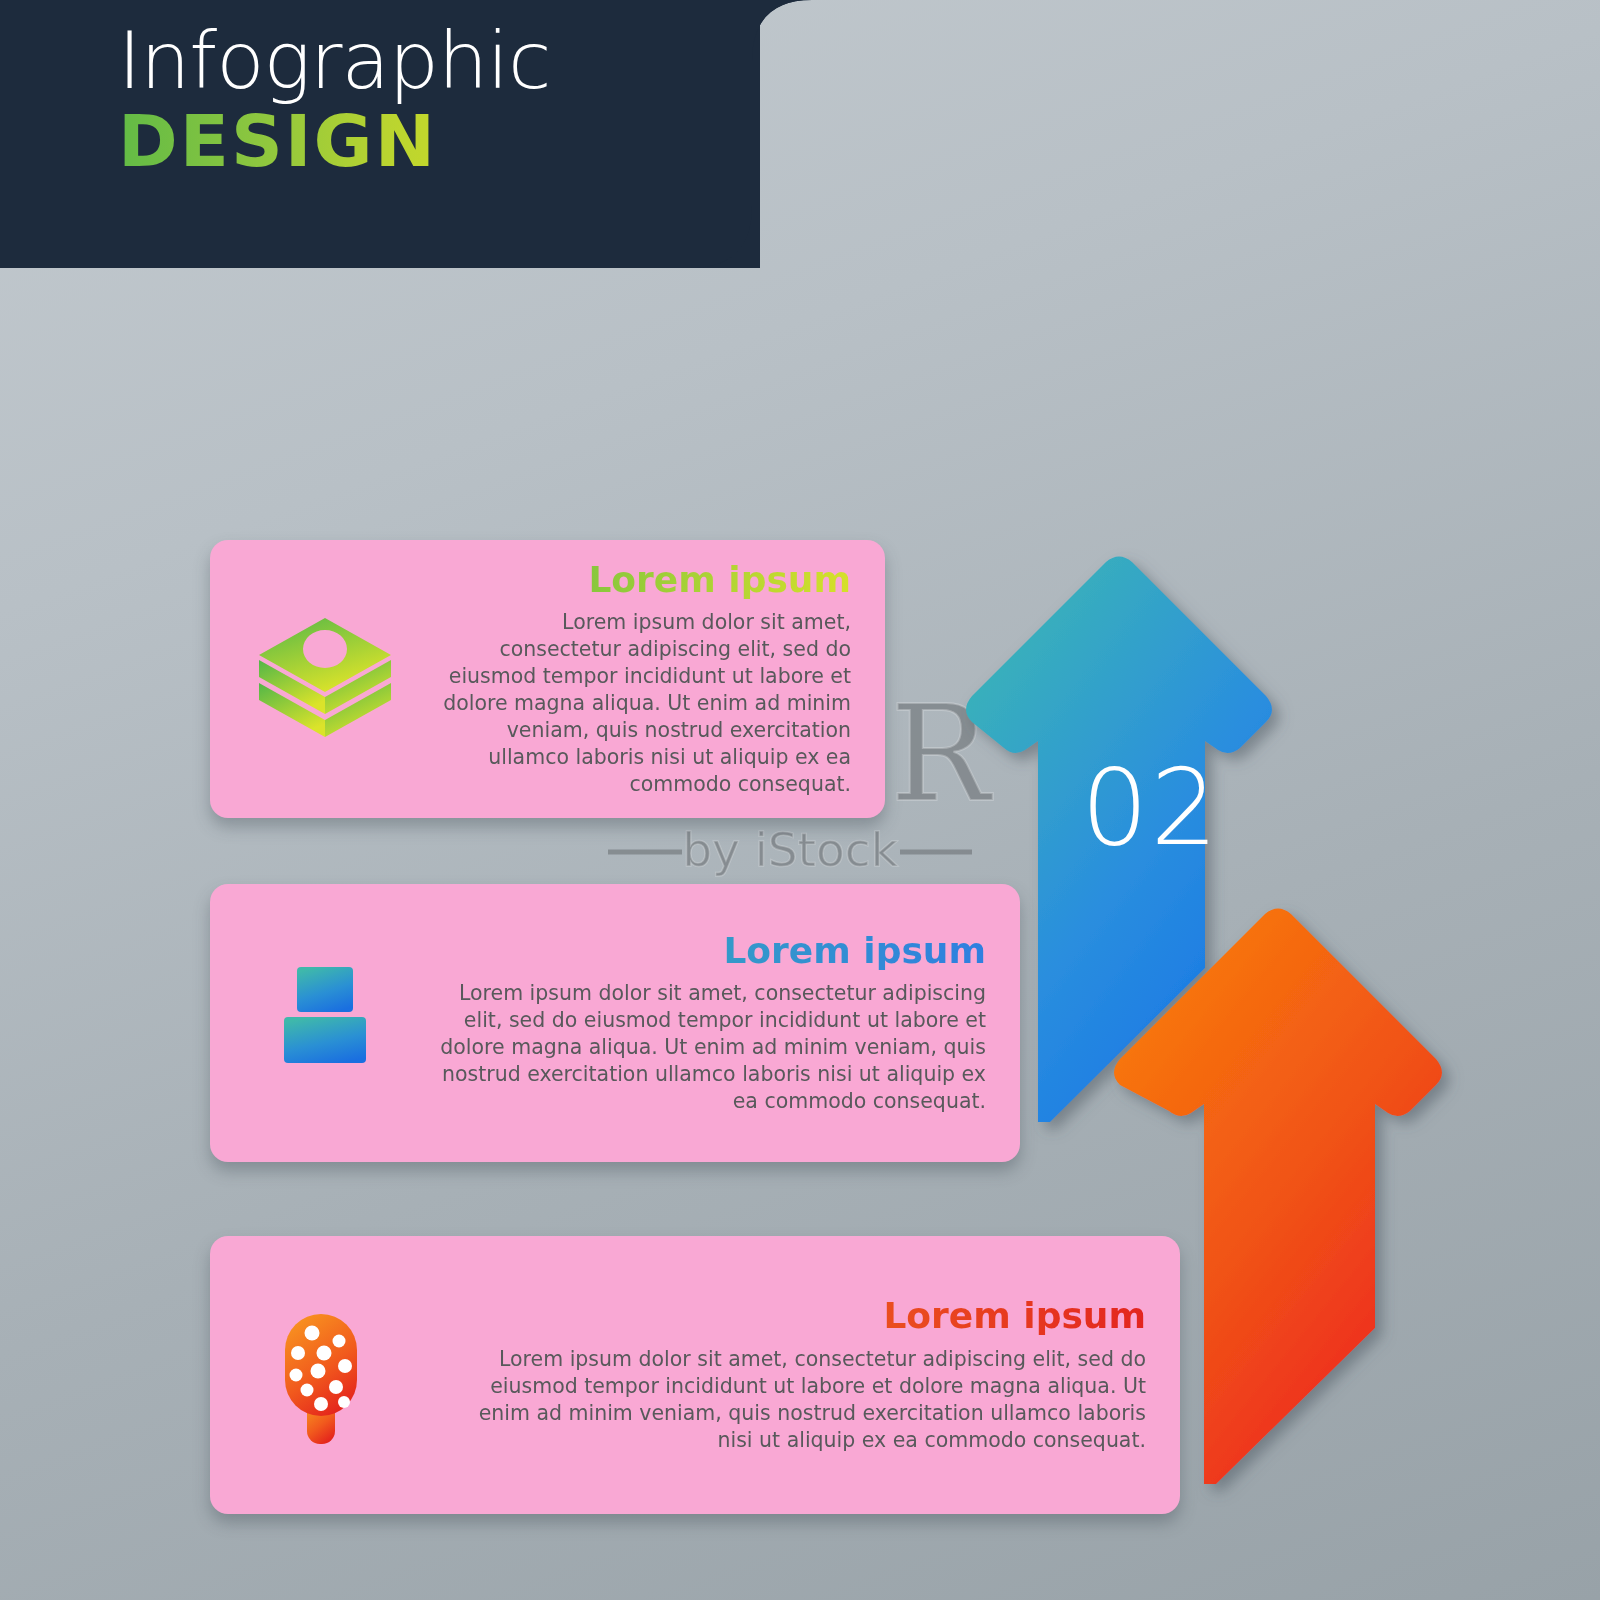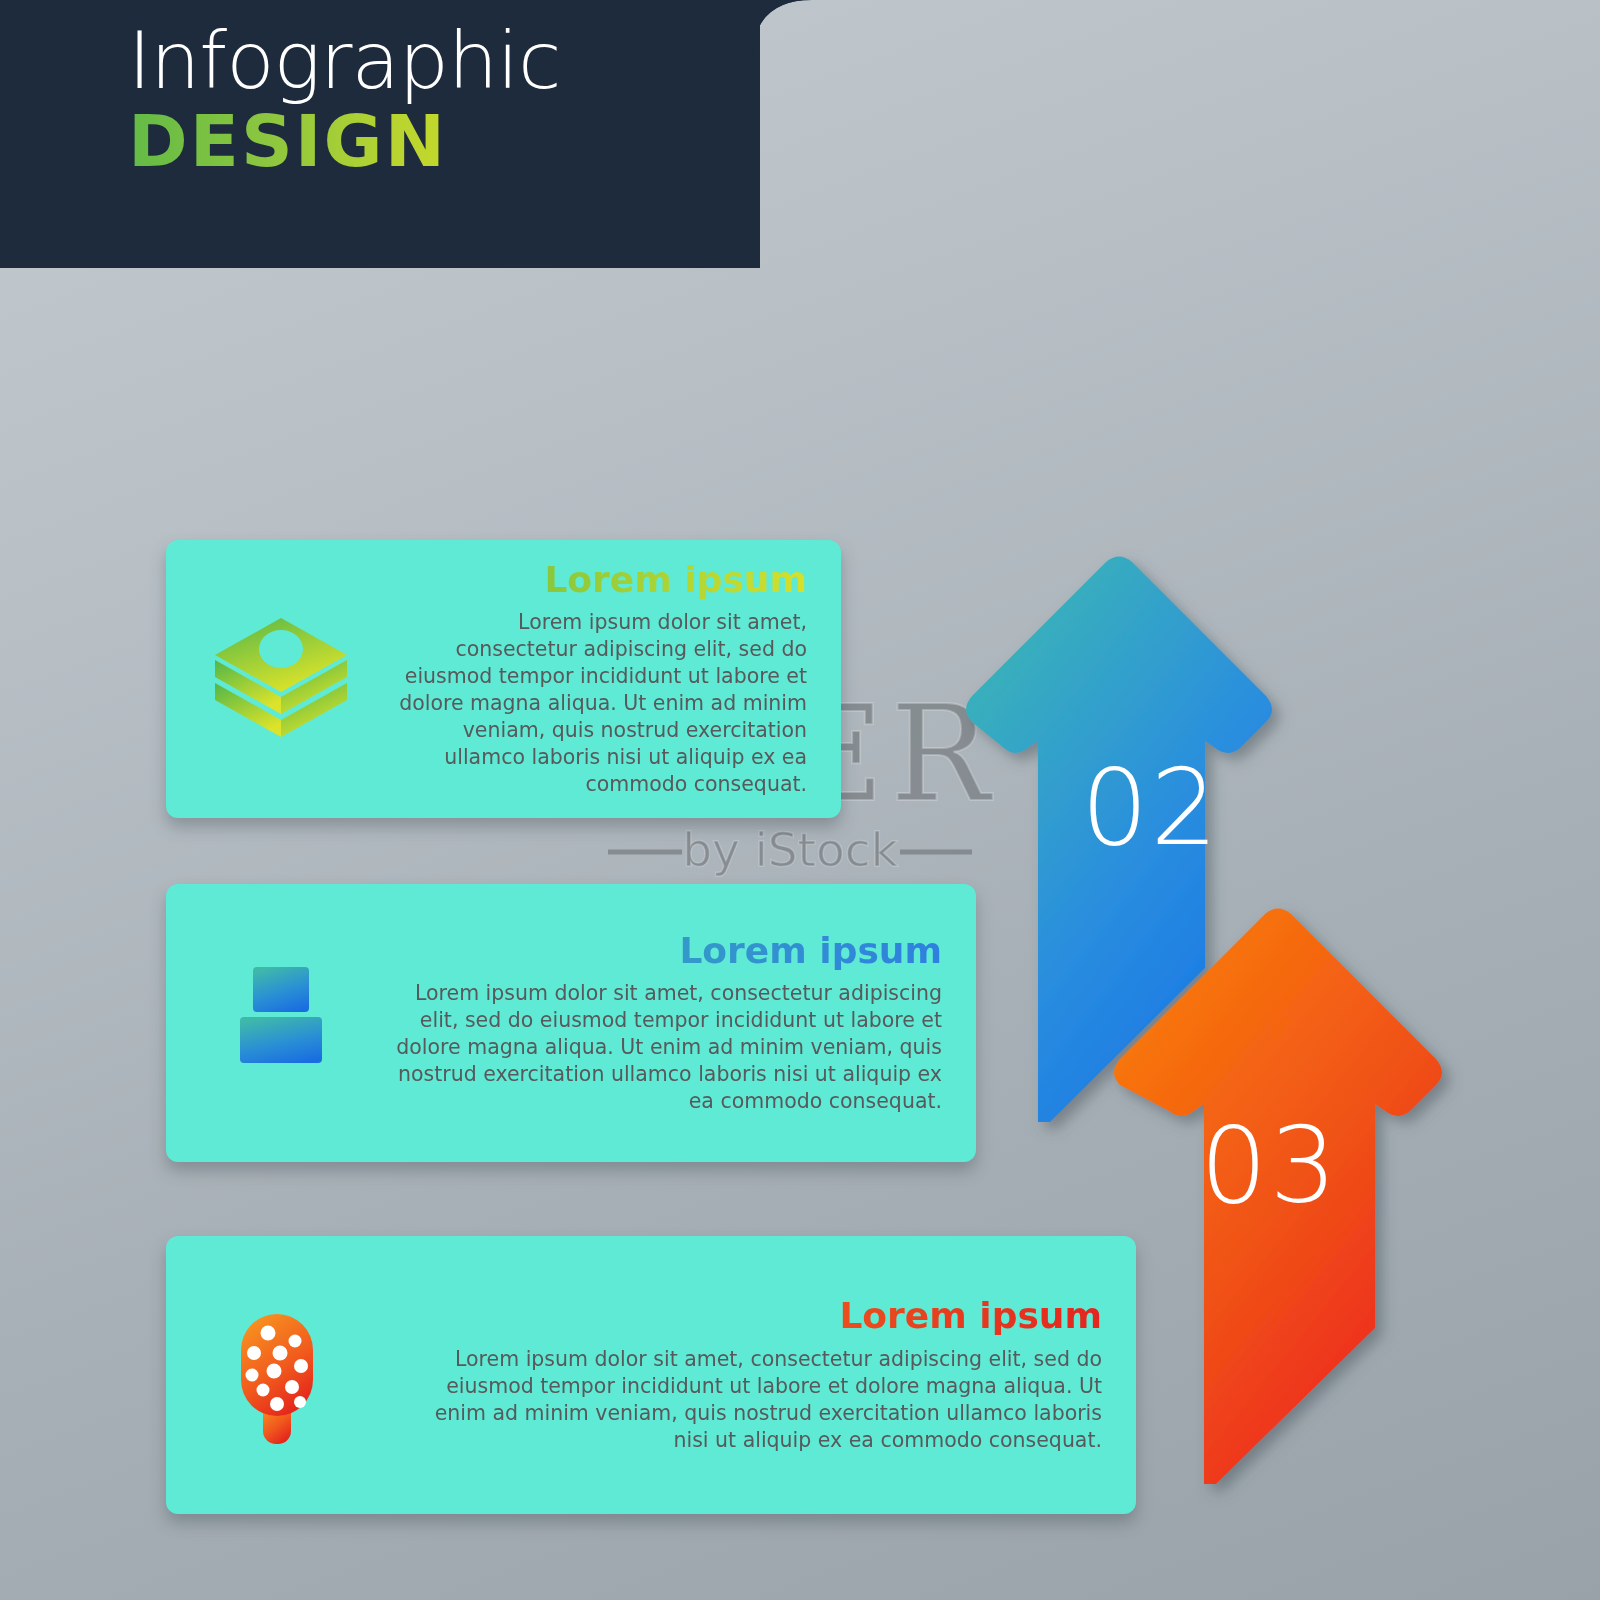--- a/index.html
+++ b/index.html
@@ -4,21 +4,21 @@
 <style>
   * { margin:0; padding:0; box-sizing:border-box; }
   html,body { width:1600px; height:1600px; }
   body {
     font-family:"Liberation Sans", sans-serif;
     position:relative;
     overflow:hidden;
     background:linear-gradient(160deg,#c3cacf 0%,#b8c0c6 28%,#a7b0b6 62%,#98a2a8 100%);
   }
   #stage { position:absolute; inset:0; }
-  .hdr-text{ position:absolute; left:128px; top:22px; }
+  .hdr-text{ position:absolute; left:118px; top:22px; }
   .hdr-line1{
     font-size:79px; line-height:1.0; color:#ffffff; font-weight:300;
     letter-spacing:-1px; white-space:nowrap;
     font-family:"DejaVu Sans","Liberation Sans",sans-serif;
   }
   .hdr-line2{
     font-size:72px; line-height:1.0; font-weight:bold; letter-spacing:2px;
     white-space:nowrap; margin-top:4px;
     background:linear-gradient(90deg,#62bb46 0%,#8cc63f 32%,#b9d430 62%,#d9e021 100%);
     -webkit-background-clip:text; background-clip:text; color:transparent;
@@ -29,23 +29,24 @@
   .arrow{ position:absolute; }
   .arrow svg{ display:block; overflow:visible; }
   .arrow .num{
     position:absolute; color:#ffffff; font-weight:300;
     font-family:"DejaVu Sans","Liberation Sans",sans-serif;
     letter-spacing:2px; white-space:nowrap;
   }
 
   
   .card{
-    position:absolute; background:#5eead4;
-    border-radius:12px;
+    position:absolute; background:#f9a8d4;
+    border-radius:18px;
     box-shadow:0 9px 16px rgba(60,70,80,.34);
+    margin-left:44px;
   }
   .card-inner{ position:absolute; inset:0; display:flex; align-items:center; }
   .card-icon{
     width:230px; flex:0 0 230px; display:flex; align-items:center; justify-content:center;
   }
   .card-body{ flex:1 1 auto; padding-right:34px; text-align:right; }
   .card-title{
     font-size:36px; font-weight:bold; line-height:1.1; margin-bottom:10px;
     font-family:"DejaVu Sans","Liberation Sans",sans-serif;
     -webkit-background-clip:text; background-clip:text; color:transparent;
@@ -118,21 +119,20 @@
            L 267 420
            L 108 576
            L 96 576
            L 96 196
            L 83 205
            Q 72 212 61 203
            L 12 177
            Q 0 165 12 151
            Z"></path>
     </svg>
-    <span class="num" style="left:92px; top:196px; font-size:106px;">03</span>
   </div>
 
   <svg class="wm" viewBox="0 0 1600 1600">
     <g opacity="0.62">
       <text x="790" y="800" text-anchor="middle" font-family="DejaVu Serif, Liberation Serif, serif" font-size="132" fill="#6f7478" stroke="#ffffff" stroke-width="2" stroke-opacity="0.35" letter-spacing="6">VEER</text>
       <text x="790" y="866" text-anchor="middle" font-family="DejaVu Sans, Liberation Sans, sans-serif" font-size="47" fill="#6f7478" stroke="#ffffff" stroke-width="1.5" stroke-opacity="0.35">by iStock</text>
       <line x1="608" y1="852" x2="682" y2="852" stroke="#6f7478" stroke-width="5"></line>
       <line x1="900" y1="852" x2="972" y2="852" stroke="#6f7478" stroke-width="5"></line>
     </g>
   </svg>

